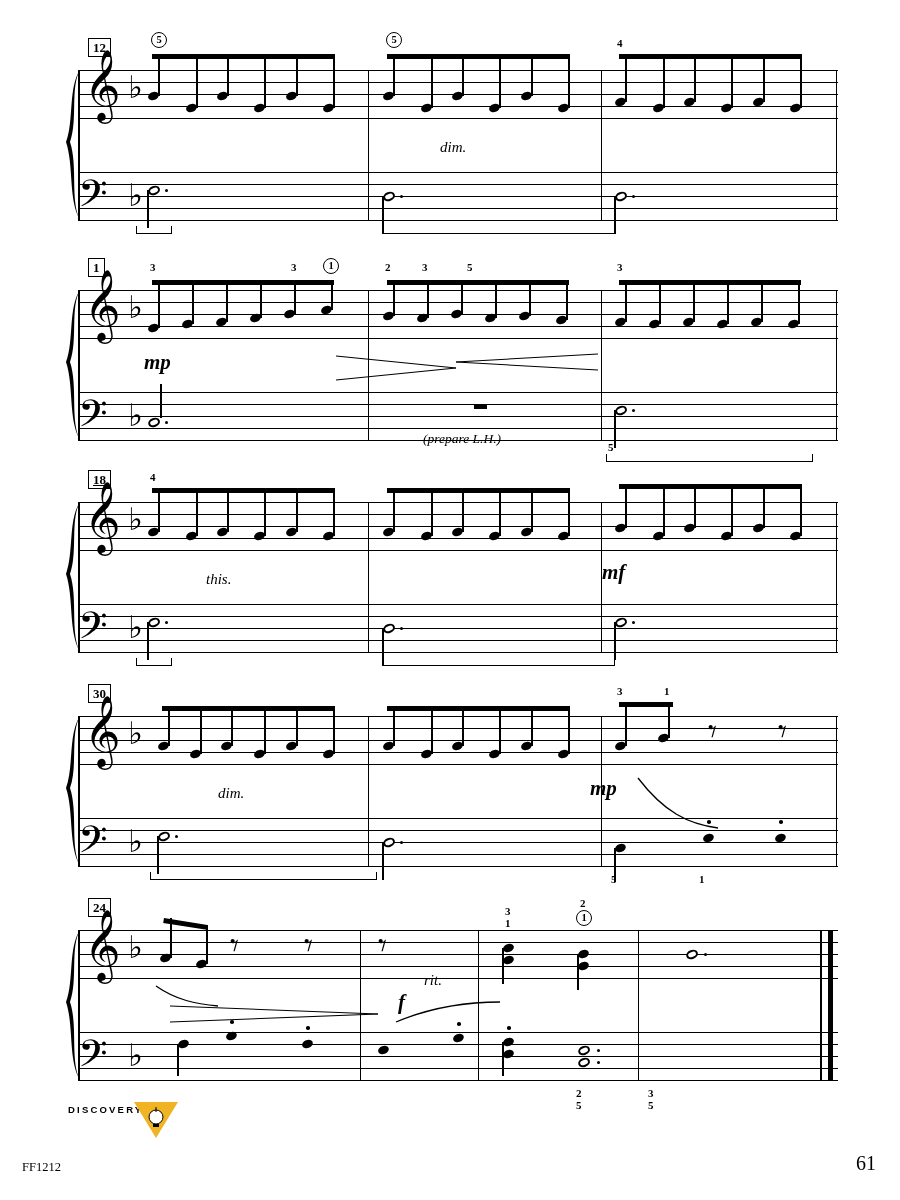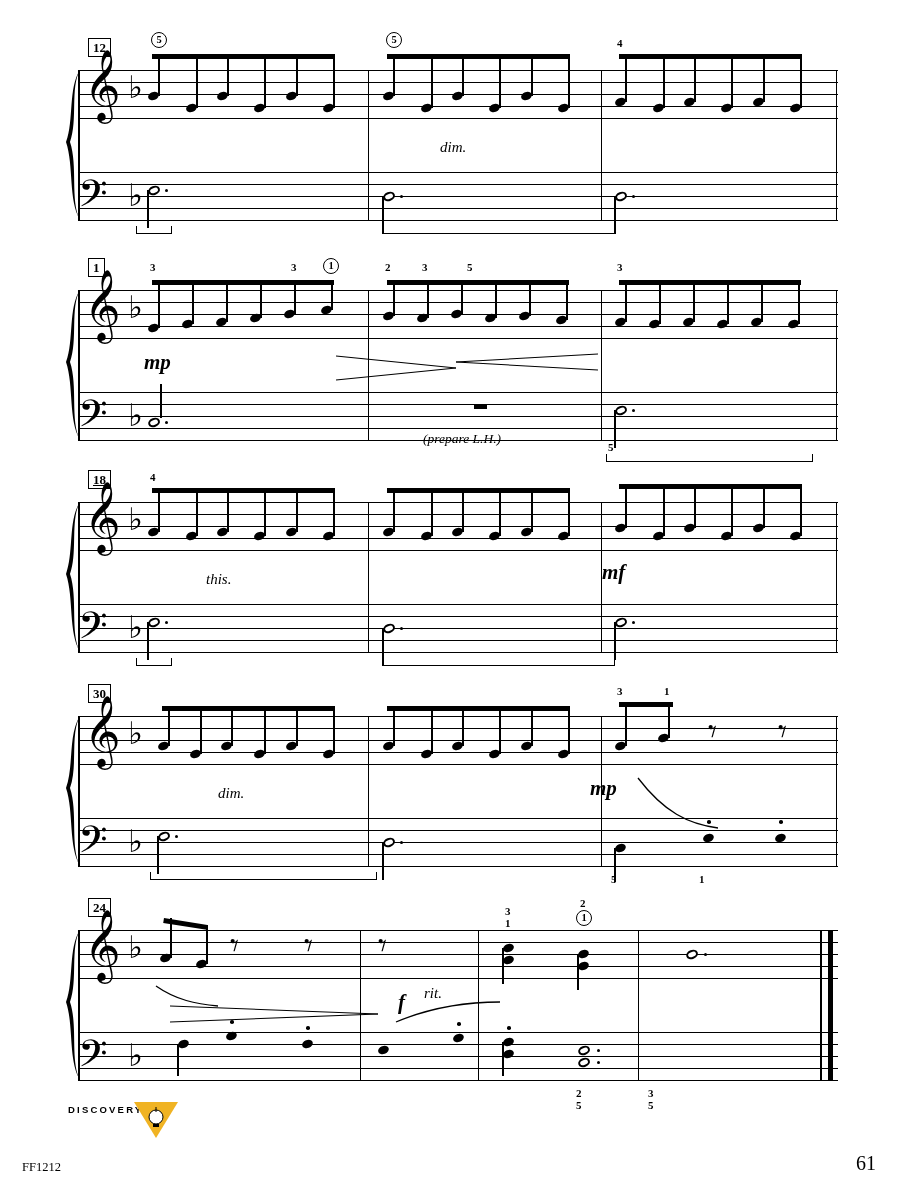--- a/index.html
+++ b/index.html
@@ -515,21 +515,21 @@
       <div class="nh" style="left:500px;top:32px;"></div>
       <div class="stem" style="left:499px;top:24px;height:36px;"></div>
       <div class="fing" style="left:502px;top:-32px;">2</div>
       <div class="fingc" style="left:498px;top:-20px;">1</div>
 
       <div class="nh open" style="left:608px;top:20px;"></div>
       <div class="dot" style="left:626px;top:23px;"></div>
     </div>
 
     <div class="dyn" style="left:320px;top:62px;">f</div>
-    <div class="term" style="left:346px;top:56px;">rit.</div>
+    <div class="term" style="left:346px;top:43px;">rit.</div>
 
     <svg class="svgover" width="760" height="160" style="top:0;">
       <path d="M78,56 C98,70 118,74 140,76" stroke="#000" stroke-width="1.3" fill="none"></path>
       <path d="M92,76 L300,84" stroke="#000" stroke-width="1.1" fill="none"></path>
       <path d="M92,92 L300,84" stroke="#000" stroke-width="1.1" fill="none"></path>
       <path d="M318,92 C356,76 392,72 422,72" stroke="#000" stroke-width="1.3" fill="none"></path>
     </svg>
 
     <div class="staff" style="top:102px;">
       <div class="line"></div>

